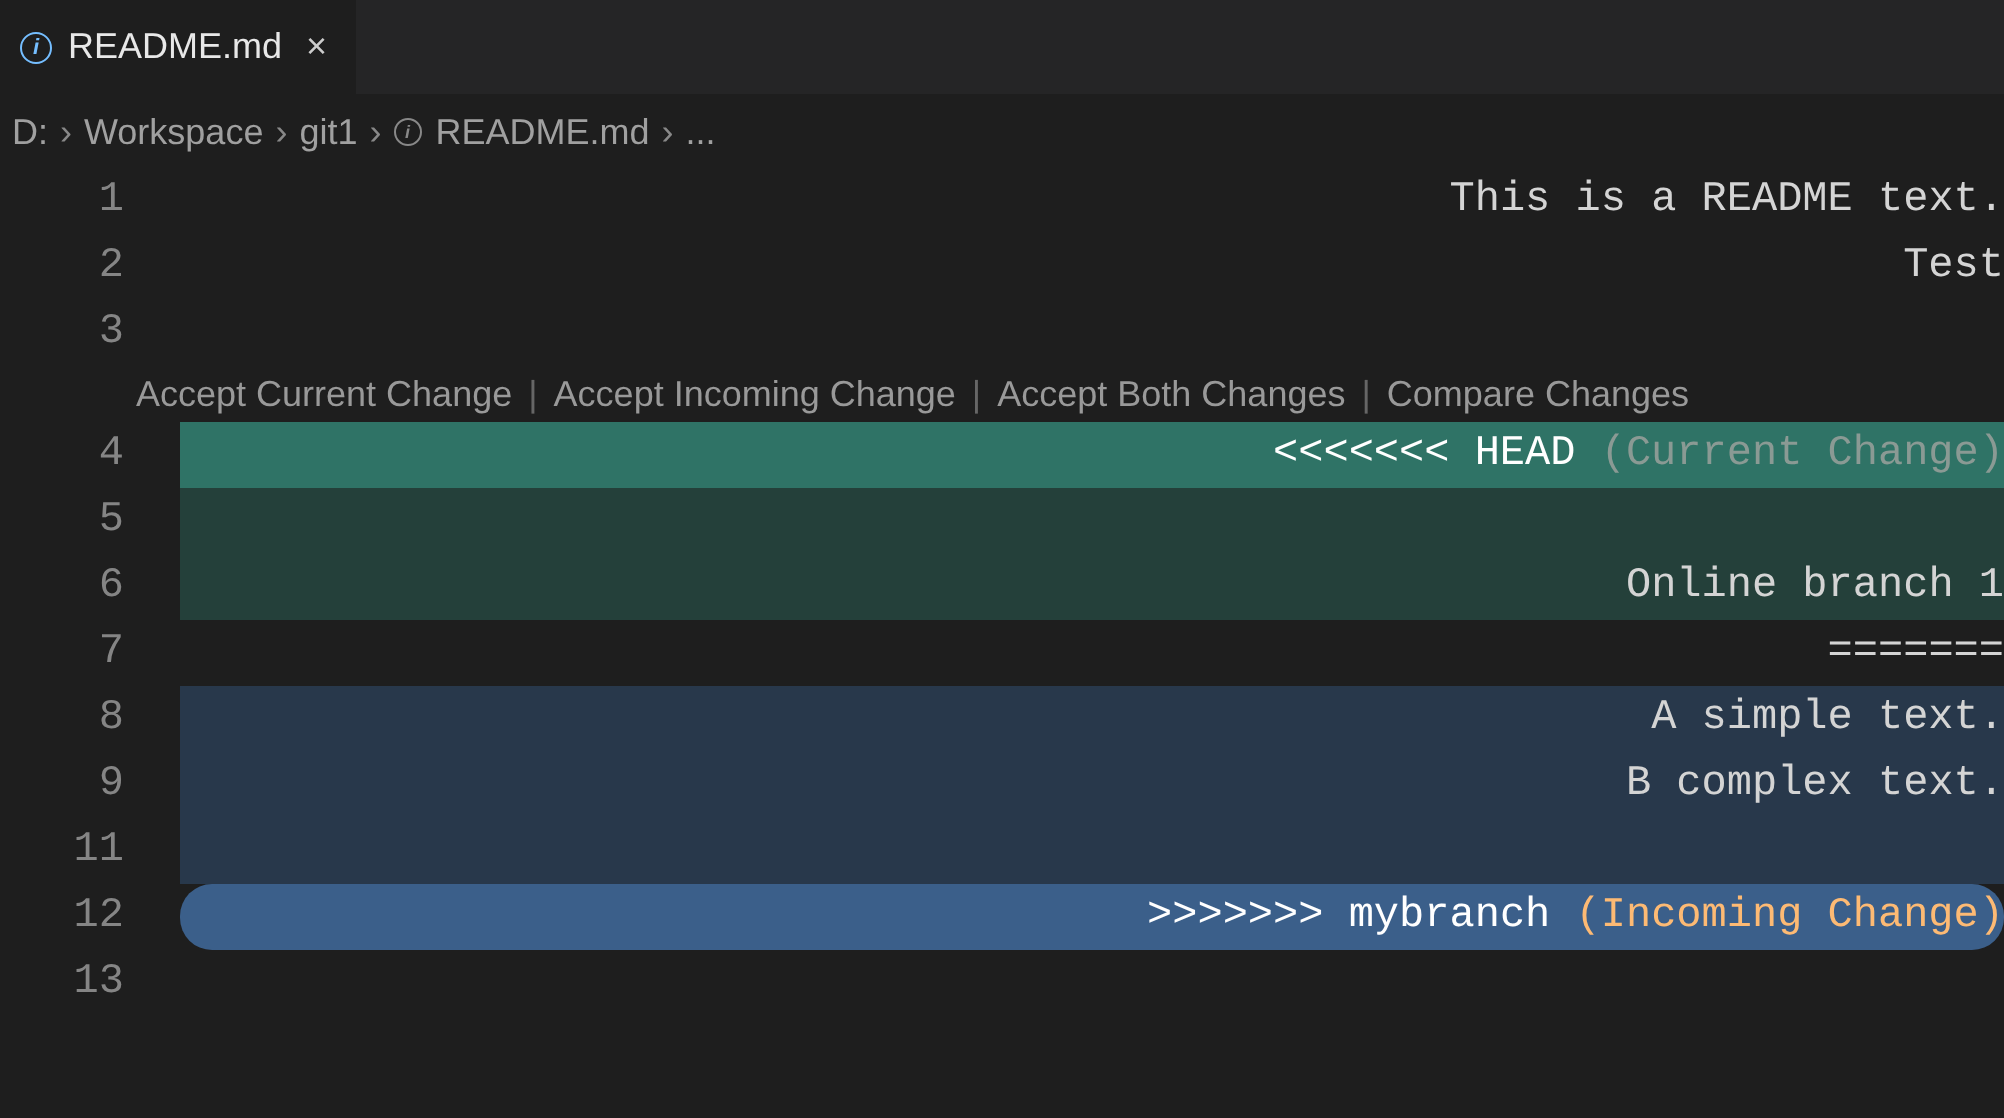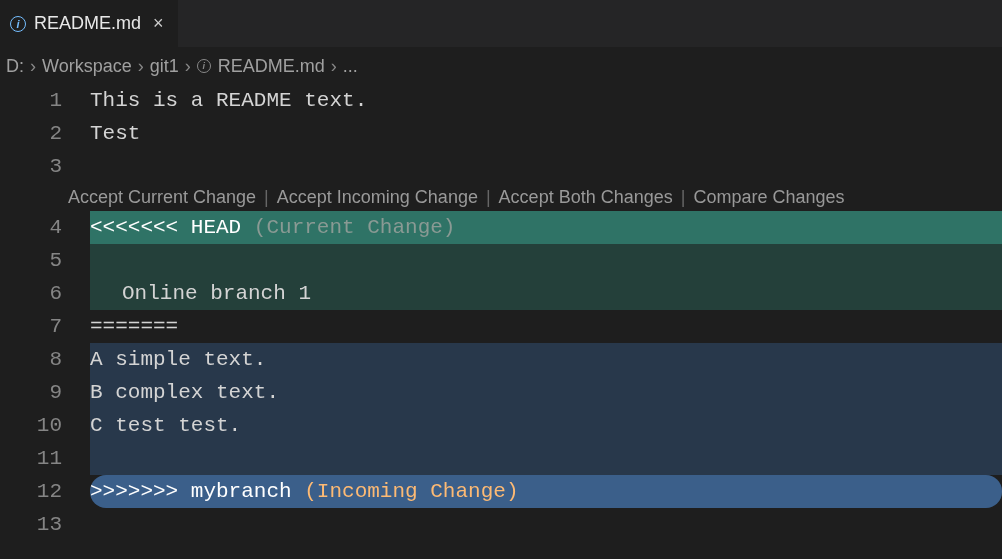--- a/index.html
+++ b/index.html
@@ -107,20 +107,21 @@
       font-size: 21px;
       user-select: none;
     }
     .code {
       white-space: pre;
       font-size: 21px;
       flex: 1;
       height: 100%;
       display: flex;
       align-items: center;
+      justify-content: flex-end;
     }
     .code-text {
       color: #d4d4d4;
     }
     .codelens {
       display: flex;
       padding-left: 68px;
       height: 28px;
       align-items: center;
       font-family: 'Segoe UI', sans-serif;
@@ -225,24 +226,20 @@
   </div>
   <div class="line">
     <div class="gutter">8</div>
     <div class="code bg-incoming"><span class="code-text">A simple text.</span></div>
   </div>
   <div class="line">
     <div class="gutter">9</div>
     <div class="code bg-incoming"><span class="code-text">B complex text.</span></div>
   </div>
   <div class="line">
-    <div class="gutter">10</div>
-    <div class="code bg-incoming"><span class="code-text">C test test.</span></div>
-  </div>
-  <div class="line">
     <div class="gutter">11</div>
     <div class="code bg-incoming"><span class="code-text"></span></div>
   </div>
   <div class="line">
     <div class="gutter">12</div>
     <div class="code bg-incoming-header"><span class="marker-text">&gt;&gt;&gt;&gt;&gt;&gt;&gt; mybranch</span><span class="paren-label-inc"> (Incoming Change)</span></div>
   </div>
   <div class="line">
     <div class="gutter">13</div>
     <div class="code"><span class="code-text"></span></div>

